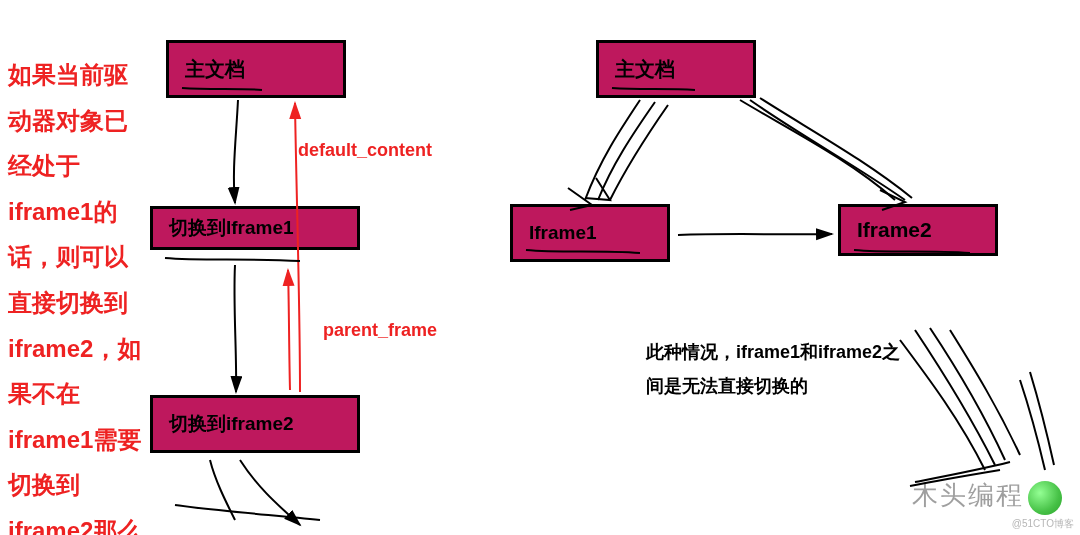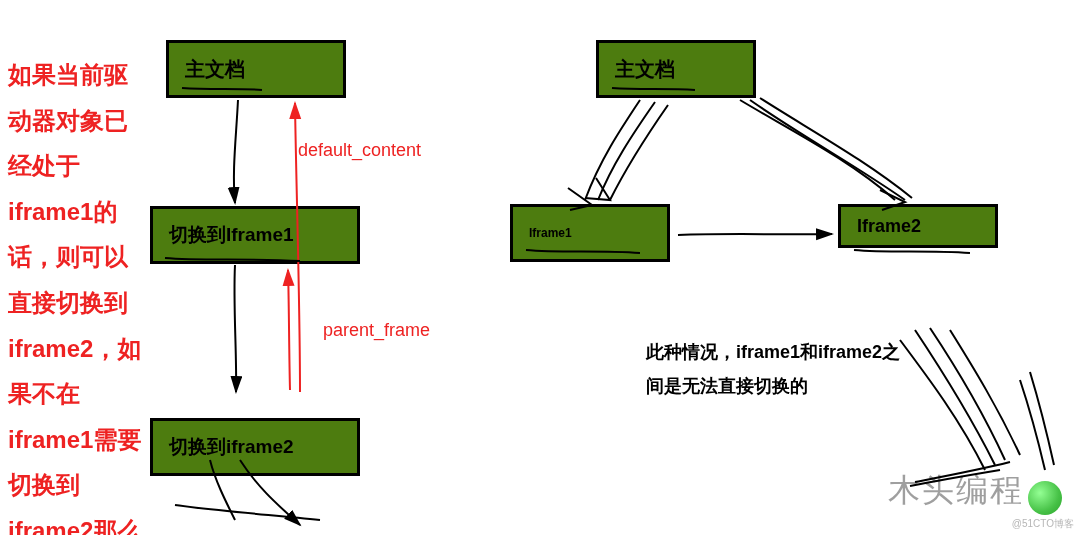--- a/index.html
+++ b/index.html
@@ -13,30 +13,30 @@
   }
   .svg-layer {
     position: absolute;
     left: 0; top: 0;
     width: 1080px; height: 535px;
     pointer-events: none;
   }
   .box {
     position: absolute;
     border: 3px solid #000;
-    background: #4d7c0f;
+    background: #be185d;
     display: flex;
     align-items: center;
     padding-left: 16px;
     font-weight: 700;
     color: #000;
   }
   .label {
     position: absolute;
-    font-weight: 400;
+    font-weight: 700;
   }
   .red { color: #e22; }
   .note-left {
     position: absolute;
     left: 8px; top: 52px;
     width: 140px;
     color: #e22;
     font-weight: 700;
     font-size: 24px;
     line-height: 1.9;
@@ -56,62 +56,62 @@
     right: 18px; bottom: 20px;
     width: 34px; height: 34px;
     border-radius: 50%;
     background: radial-gradient(circle at 35% 35%, #8f8, #3b3 60%, #191 100%);
     opacity: 0.9;
   }
   .wm-text {
     position: absolute;
     right: 56px; bottom: 22px;
     font-family: Liberation Serif, serif;
-    font-size: 32px;
+    font-size: 26px;
     color: rgba(80,80,80,0.55);
     letter-spacing: 2px;
   }
   .wm-small {
     position: absolute;
     right: 6px; bottom: 4px;
     font-size: 10px;
     color: rgba(120,120,120,0.55);
     margin-left: 18px;
   }
 </style>
 </head>
 <body>
 
 <div class="note-left">如果当前驱动器对象已经处于iframe1的话，则可以直接切换到iframe2，如果不在iframe1需要切换到iframe2那么还必须先切换到iframe1</div>
 
 <div class="box" style="left:166px; top:40px; width:180px; height:58px; font-size:20px;">
   <span>主文档</span>
 </div>
 
-<div class="box" style="left:150px; top:206px; width:210px; height:58px; font-size:19px;">
+<div class="box" style="left:150px; top:206px; width:210px; height:44px; font-size:19px;">
   <span>切换到Iframe1</span>
 </div>
 
-<div class="box" style="left:150px; top:418px; width:210px; height:58px; font-size:19px;">
+<div class="box" style="left:150px; top:395px; width:210px; height:58px; font-size:19px;">
   <span>切换到iframe2</span>
 </div>
 
 <div class="label red" style="left:298px; top:140px; font-size:18px;">default_content</div>
 
 <div class="label red" style="left:300px; top:320px; font-size:18px;margin-left:23px;">parent_frame</div>
 
 <div class="box" style="left:596px; top:40px; width:160px; height:58px; font-size:20px;">
   <span>主文档</span>
 </div>
 
-<div class="box" style="left:510px; top:204px; width:160px; height:58px; font-size:12px;">
+<div class="box" style="left:510px; top:204px; width:160px; height:58px; font-size:19px;">
   <span>Iframe1</span>
 </div>
 
-<div class="box" style="left:838px; top:204px; width:160px; height:44px; font-size:18px;">
+<div class="box" style="left:838px; top:204px; width:160px; height:52px; font-size:21px;">
   <span>Iframe2</span>
 </div>
 
 <div class="note-right">此种情况，iframe1和iframe2之间是无法直接切换的</div>
 
 <div class="wm-logo"></div>
 <div class="wm-text">木头编程</div>
 <div class="wm-small">@51CTO博客</div>
 
 <svg class="svg-layer" viewBox="0 0 1080 535">

